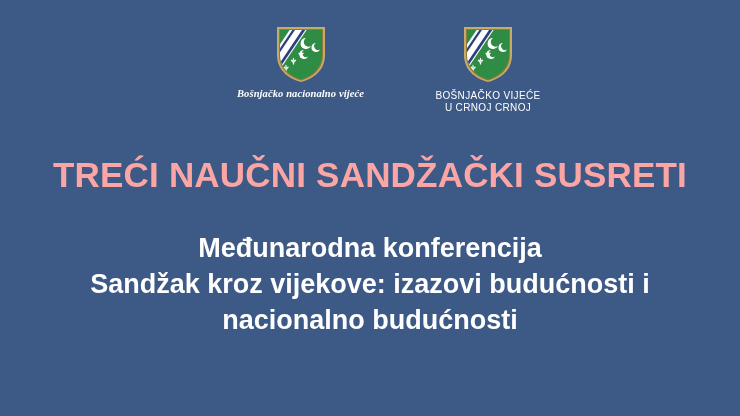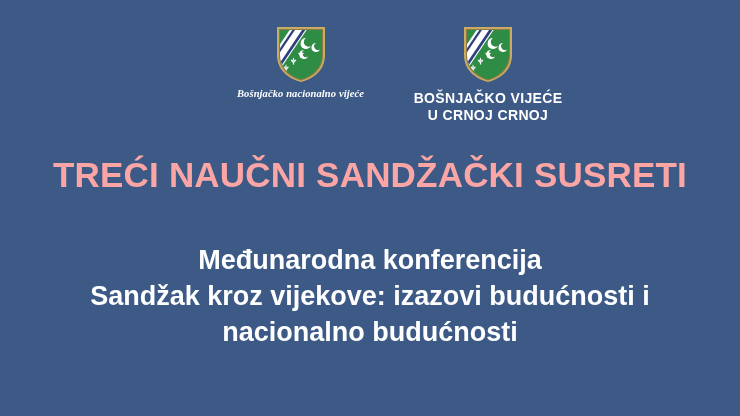--- a/index.html
+++ b/index.html
@@ -54,22 +54,22 @@
   }
   .org-caption.serif {
     font-family: "Liberation Serif", "DejaVu Serif", serif;
     font-style: italic;
     font-weight: bold;
     font-size: 10.5px;
     letter-spacing: 0.1px;
   }
   .org-caption.sans {
     font-family: "Liberation Sans", sans-serif;
-    font-weight: bold;
-    font-size: 14px;
+    font-weight: normal;
+    font-size: 10px;
     letter-spacing: 0.35px;
     margin-top: 8px;
   }
   .org-caption .ln { display: block; white-space: nowrap; }
 
   
   .headline {
     position: absolute;
     top: 157px;
     left: 0;
@@ -80,21 +80,21 @@
     font-weight: bold;
     font-size: 35px;
     line-height: 1;
     letter-spacing: 0.2px;
     white-space: nowrap;
   }
 
   
   .subtitle {
     position: absolute;
-    top: 243px;
+    top: 231px;
     left: 0;
     width: 740px;
     text-align: center;
     color: #ffffff;
     font-family: "Liberation Sans", sans-serif;
     font-weight: bold;
     font-size: 27px;
     line-height: 1.33;
     letter-spacing: 0px;
   }

